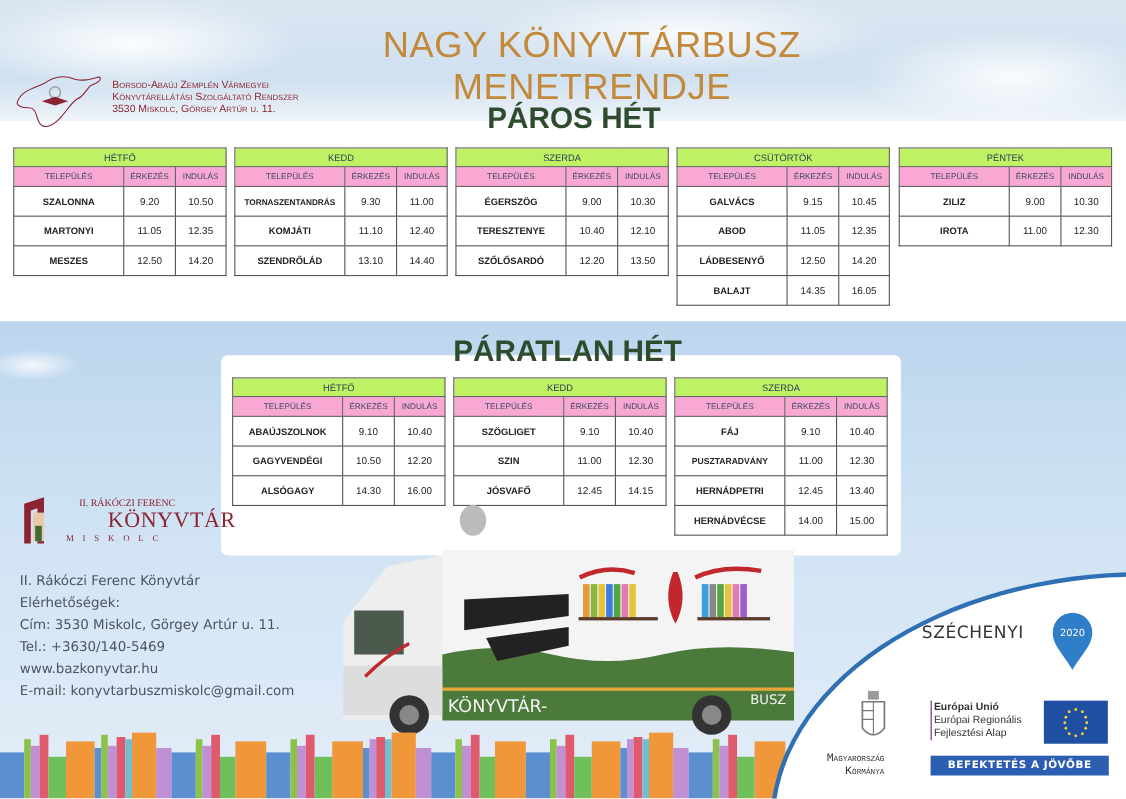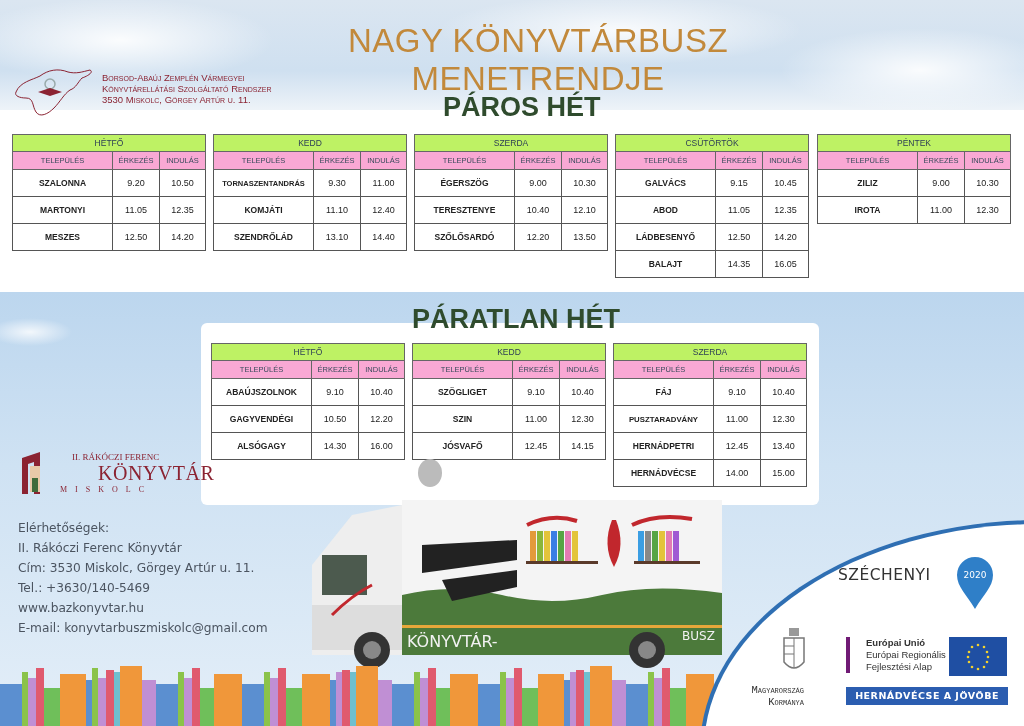--- a/index.html
+++ b/index.html
@@ -65,21 +65,21 @@
   .bus { position: absolute; left: 302px; top: 455px; width: 420px; height: 215px; }
   .bookshelf { position: absolute; left: 0; top: 660px; width: 720px; height: 66px; }
   .corner-panel {
     position: absolute; left: 700px; top: 520px; width: 360px; height: 260px; background: #ffffff;
     border-top-left-radius: 340px 230px; border-top: 4px solid #2f6fb3; border-left: 4px solid #2f6fb3;
   }
   .szechenyi { position: absolute; left: 838px; top: 566px; font-family: "DejaVu Sans", sans-serif; font-weight: normal; font-size: 15.5px; color: #333; letter-spacing: 0.5px; }
   .pin { position: absolute; left: 955px; top: 555px; width: 40px; height: 55px; }
   .coat { position: absolute; left: 781px; top: 628px; width: 26px; height: 48px; }
   .gov-text { position: absolute; left: 714px; top: 684px; width: 90px; text-align: right; font-family: Liberation Mono, monospace; font-size: 10.5px; color: #333; line-height: 12px; font-variant: small-caps; }
-  .eu-text { position: absolute; left: 846px; top: 637px; border-left: 4px solid #701a75; padding-left: 16px; font-family: "Liberation Sans", sans-serif; font-size: 9.5px; color: #333; line-height: 12px; }
+  .eu-text { position: absolute; left: 846px; top: 637px; border-left: 1px solid #701a75; padding-left: 2px; font-family: "Liberation Sans", sans-serif; font-size: 9.5px; color: #333; line-height: 12px; }
   .eu-text .b { font-weight: bold; }
   .eu-flag { position: absolute; left: 949px; top: 637px; width: 58px; height: 39px; background: #1f4fa3; }
   .invest-btn { position: absolute; left: 846px; top: 687px; width: 162px; height: 18px; background: #2b5db0; color: #fff; font-family: "DejaVu Sans", sans-serif; font-weight: bold; font-size: 9.5px; text-align: center; line-height: 18px; letter-spacing: 0.5px; }
 </style>
 </head>
 <body>
 
 <div class="sky-top"></div>
 <div class="white-band"></div>
 <div class="sky-bottom"></div>
@@ -378,22 +378,22 @@
     <path d="M2,8 L20,2 L20,44 L14,44 L14,12 L8,14 L8,44 L2,44 Z" fill="#8b2332"></path>
     <rect x="10" y="16" width="10" height="26" fill="#e8c9a8"></rect>
     <rect x="12" y="28" width="6" height="14" fill="#3f6b3a"></rect>
   </svg>
   <div class="l1">II. RÁKÓCZI FERENC</div>
   <div class="l2">KÖNYVTÁR</div>
   <div class="l3">MISKOLC</div>
 </div>
 
 <div class="contacts">
+  <div>II. Rákóczi Ferenc Könyvtár</div>
   <div>Elérhetőségek:</div>
-  <div>II. Rákóczi Ferenc Könyvtár</div>
   <div>Cím: 3530 Miskolc, Görgey Artúr u. 11.</div>
   <div>Tel.: +3630/140-5469</div>
   <div>www.bazkonyvtar.hu</div>
   <div>E-mail: konyvtarbuszmiskolc@gmail.com</div>
 </div>
 
 <svg class="bus" viewBox="0 0 420 215">
   <ellipse cx="128" cy="18" rx="12" ry="14" fill="#bbb"></ellipse>
   <rect x="100" y="45" width="320" height="115" fill="#f4f4f4"></rect>
   <path d="M100,140 Q150,128 200,140 T300,140 T420,138 L420,200 L100,200 Z" fill="#4c7a3b"></path>
@@ -526,13 +526,13 @@
       <circle cx="38" cy="25" r="1.3"></circle>
       <circle cx="35" cy="30" r="1.3"></circle>
     <circle cx="29" cy="32" r="1.3"></circle>
       <circle cx="23" cy="30" r="1.3"></circle>
       <circle cx="20" cy="25" r="1.3"></circle>
     <circle cx="19" cy="20" r="1.3"></circle>
       <circle cx="20" cy="15" r="1.3"></circle>
       <circle cx="23" cy="10" r="1.3"></circle>
   </g>
 </svg>
-<div class="invest-btn">HERNÁDVÉCSE A JÖVŐBE</div>
+<div class="invest-btn">BEFEKTETÉS A JÖVŐBE</div>
 
 </body></html>

